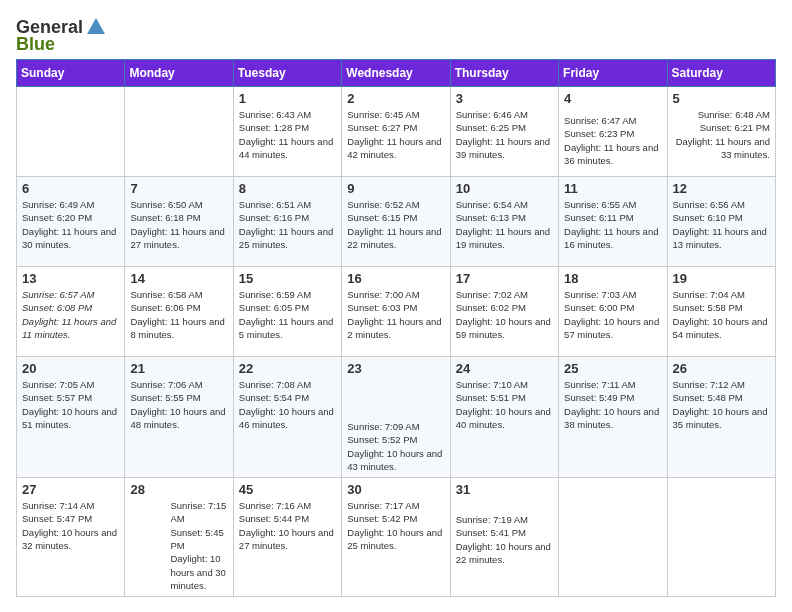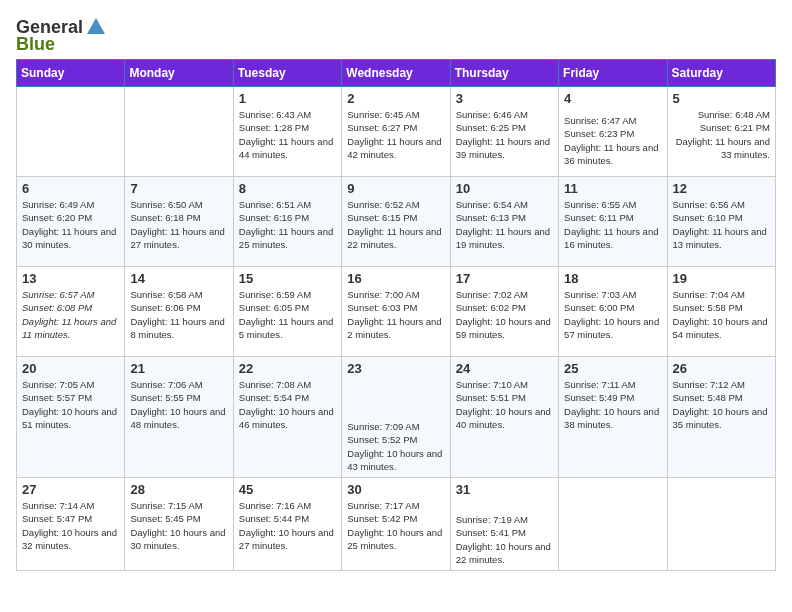--- a/index.html
+++ b/index.html
@@ -274,21 +274,21 @@
       </tr>
       <tr>
         <td>
           <div class="day-number">27</div>
           <div class="cell-text" style="white-space: pre-line;">Sunrise: 7:14 AM
 Sunset: 5:47 PM
 Daylight: 10 hours and 32 minutes.</div>
         </td>
         <td>
           <div class="day-number">28</div>
-          <div class="cell-text" style="white-space: pre-line;">Sunrise: 7:15 AM
+          <div class="cell-text" style="white-space: pre-line; margin-left: 40px;">Sunrise: 7:15 AM
 Sunset: 5:45 PM
 Daylight: 10 hours and 30 minutes.</div>
         </td>
         <td>
           <div class="day-number">45</div>
           <div class="cell-text" style="white-space: pre-line;">Sunrise: 7:16 AM
 Sunset: 5:44 PM
 Daylight: 10 hours and 27 minutes.</div>
         </td>
         <td>

